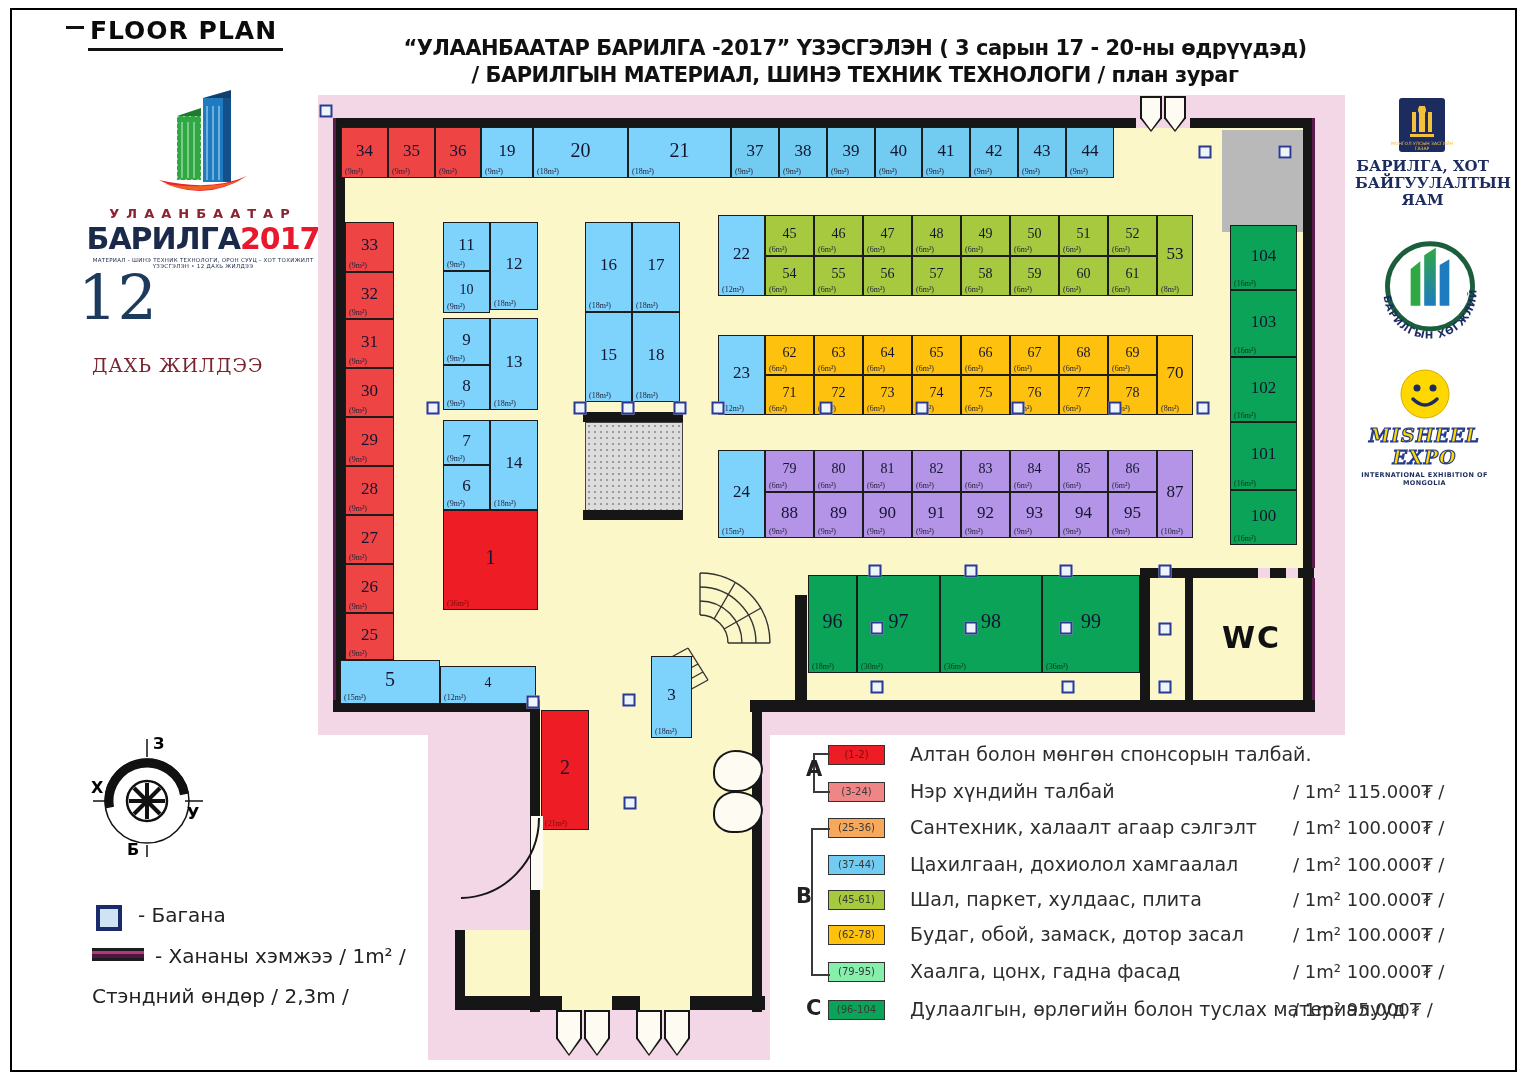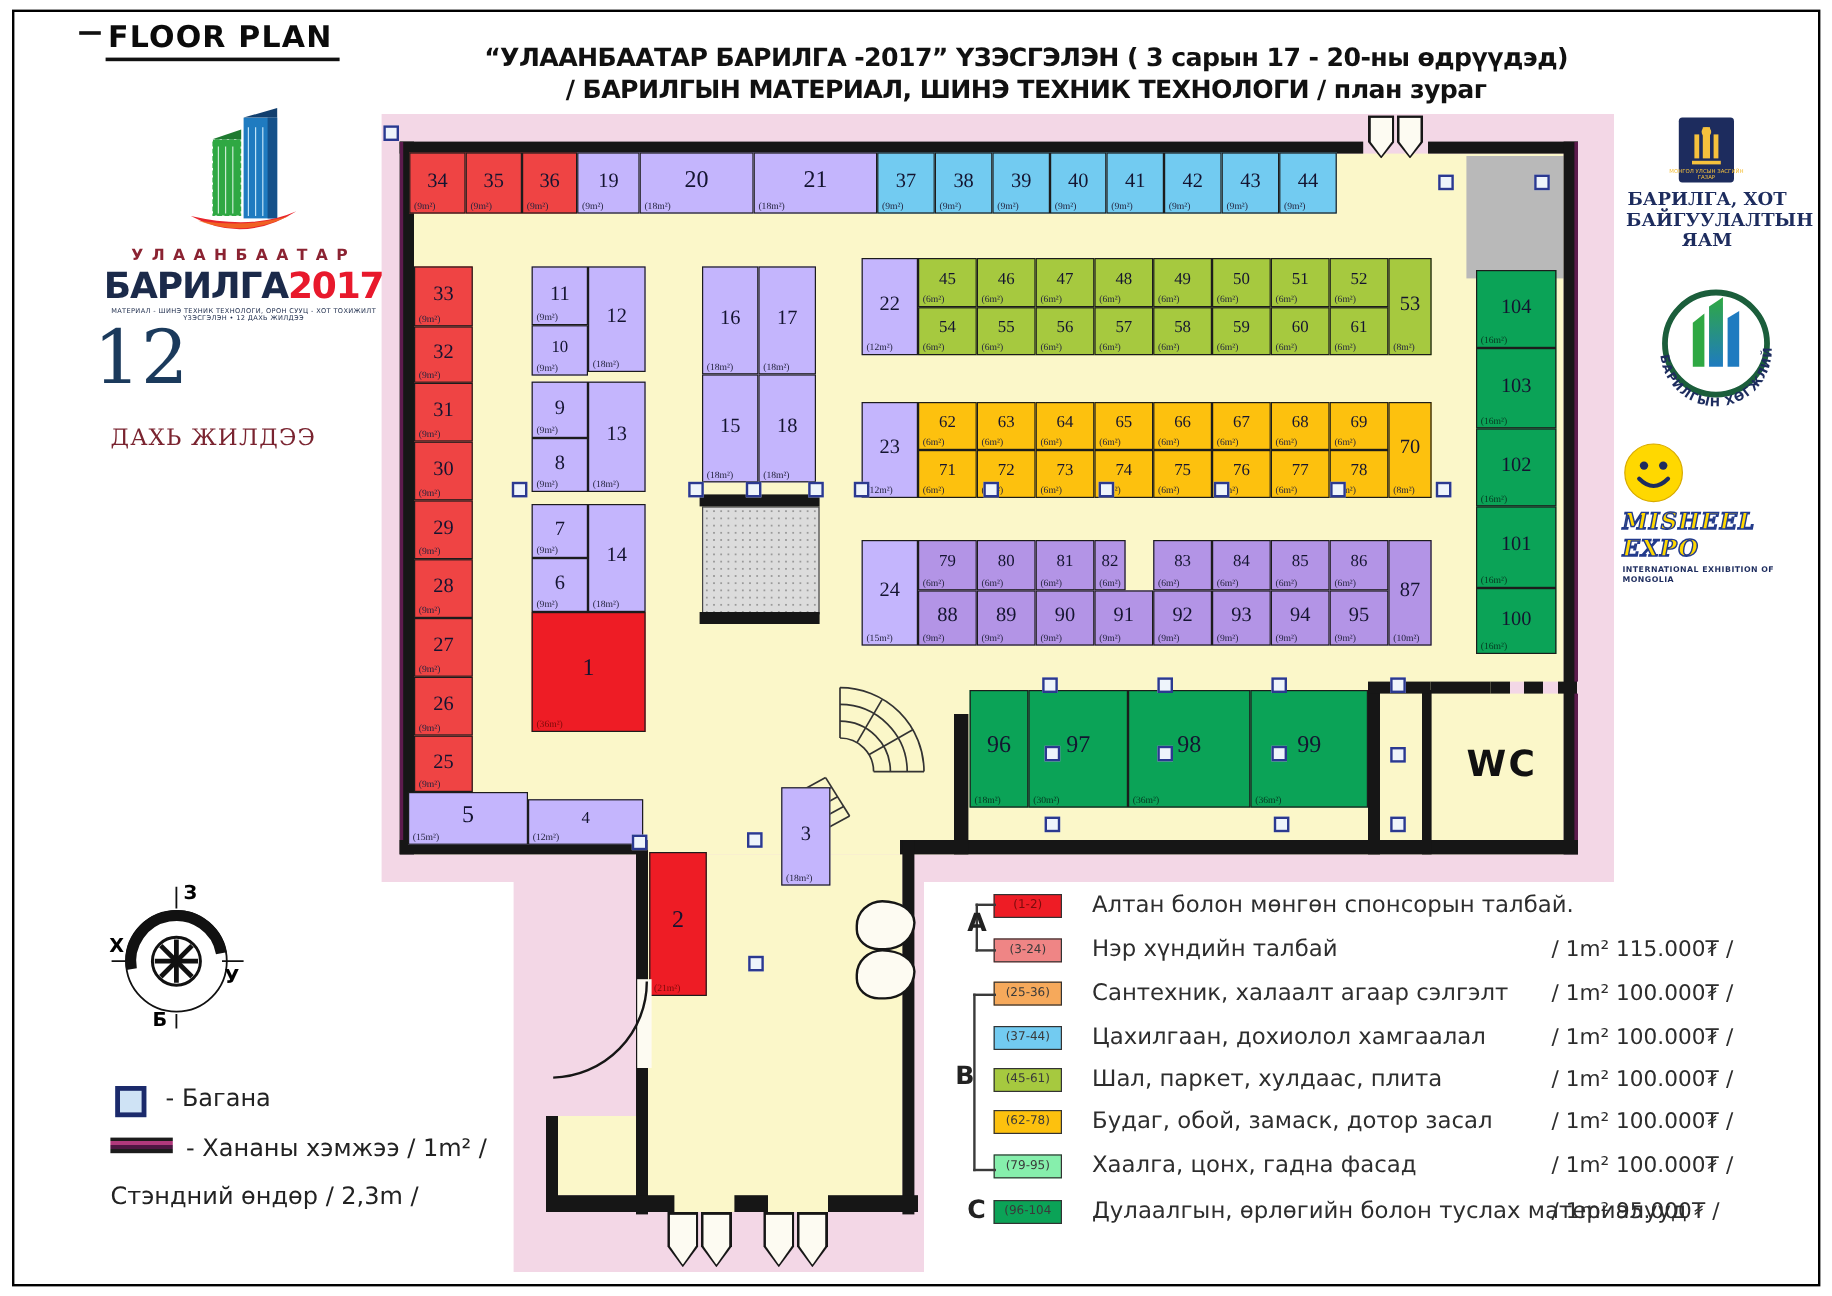--- a/index.html
+++ b/index.html
@@ -20,21 +20,21 @@
   .pink{position:absolute;background:#f3d7e6;}
   .floor{position:absolute;background:#fbf7c9;}
   .wall{position:absolute;background:#161616;z-index:6;}
   .wall.dashed{background:repeating-linear-gradient(90deg,#161616 0 16px,#f3d7e6 16px 28px);}
   .grayblock{position:absolute;background:#b9b9b9;z-index:2;}
   .hatch{position:absolute;background:#dcdcdc;z-index:3;border:1px solid #444;
          background-image:radial-gradient(#9a9a9a 1px,transparent 1px);background-size:6px 6px;}
 
   
   .booth{position:absolute;border:1px solid #1c1c1c;box-sizing:border-box;z-index:8;}
-  .c-o{background:#ef4444}.c-p{background:#c4b5fd}.c-b{background:#72cbf1}
+  .c-o{background:#ef4444}.c-p{background:#7dd3fc}.c-b{background:#72cbf1}
   .c-g{background:#a6c93f}.c-y{background:#fdc10e}.c-v{background:#b394e6}
   .c-e{background:#0ba357}.c-r{background:#ee1c25}
   .bnum{position:absolute;left:0;right:0;top:50%;transform:translateY(-62%);text-align:center;
         font-family:"Liberation Serif","DejaVu Serif",serif;font-size:17px;color:#141430;}
   .bnum.small{font-size:14px;}
   .bnum.big{font-size:20px;}
   .barea{position:absolute;left:3px;bottom:1px;font-family:"Liberation Serif","DejaVu Serif",serif;
          font-size:8px;color:#23233d;white-space:nowrap;}
   .c-r .barea{color:#7c0a0a}.c-e .barea{color:#06351f}
 
@@ -66,21 +66,21 @@
 
   
   .mleg{position:absolute;z-index:3;font-size:20px;color:#222;}
   .bagana-ic{position:absolute;left:96px;top:905px;width:18px;height:18px;background:#cfe3f5;border:4px solid #1b2a6b;}
   .wall-ic{position:absolute;left:92px;top:948px;width:52px;height:13px;
            background:linear-gradient(#1c1c1c 0 24%,#b0397c 24% 46%,#4d1742 46% 76%,#1c1c1c 76% 100%);}
   .mlogo{position:absolute;left:1399px;top:98px;width:46px;height:54px;background:#1d2c5e;border-radius:3px;}
   .ministry-cap{position:absolute;left:1389px;top:141px;width:66px;font-size:4.5px;color:#f5c13d;text-align:center;}
   .ministry-txt{position:absolute;left:1355px;top:158px;width:135px;text-align:center;
                 font-family:"DejaVu Serif",serif;font-weight:bold;font-size:15px;color:#1d2c5e;line-height:17px;}
-  .misheel{position:absolute;left:1352px;top:368px;width:145px;text-align:left;}
+  .misheel{position:absolute;left:1352px;top:368px;width:145px;text-align:center;}
   .misheel .ttl{font-family:"DejaVu Serif",serif;font-style:italic;font-weight:bold;font-size:19px;
                 color:#ffd800;-webkit-text-stroke:1.2px #223a8c;letter-spacing:1px;}
   .misheel .sub{font-size:6.5px;font-weight:bold;color:#1d2c5e;letter-spacing:0.4px;margin-top:3px;}
   .lg-swatch{position:absolute;width:57px;height:20px;border:1px solid #333;box-sizing:border-box;
              font-size:10px;text-align:center;line-height:18px;color:#3a3a3a;}
   .lg-label{position:absolute;font-size:19px;color:#2d2d2d;white-space:nowrap;}
   .lg-price{position:absolute;font-size:18px;color:#2d2d2d;white-space:nowrap;}
   .lg-letter{position:absolute;font-size:21px;font-weight:bold;color:#222;z-index:4;}
   .bracket{position:absolute;border-left:2px solid #3a3a3a;border-top:2px solid #3a3a3a;
            border-bottom:2px solid #3a3a3a;z-index:3;}
@@ -528,21 +528,21 @@
         <span class="barea">(6m²)</span>
       </div>
       <div class="booth c-v" style="left: 814px; top: 450px; width: 49px; height: 42px;">
         <span class="bnum small">80</span>
         <span class="barea">(6m²)</span>
       </div>
       <div class="booth c-v" style="left: 863px; top: 450px; width: 49px; height: 42px;">
         <span class="bnum small">81</span>
         <span class="barea">(6m²)</span>
       </div>
-      <div class="booth c-v" style="left: 912px; top: 450px; width: 26px; height: 42px;">
+      <div class="booth c-v" style="left: 912px; top: 450px; width: 49px; height: 42px;">
         <span class="bnum small">82</span>
         <span class="barea">(6m²)</span>
       </div>
       <div class="booth c-v" style="left: 961px; top: 450px; width: 49px; height: 42px;">
         <span class="bnum small">83</span>
         <span class="barea">(6m²)</span>
       </div>
       <div class="booth c-v" style="left: 1010px; top: 450px; width: 49px; height: 42px;">
         <span class="bnum small">84</span>
         <span class="barea">(6m²)</span>

